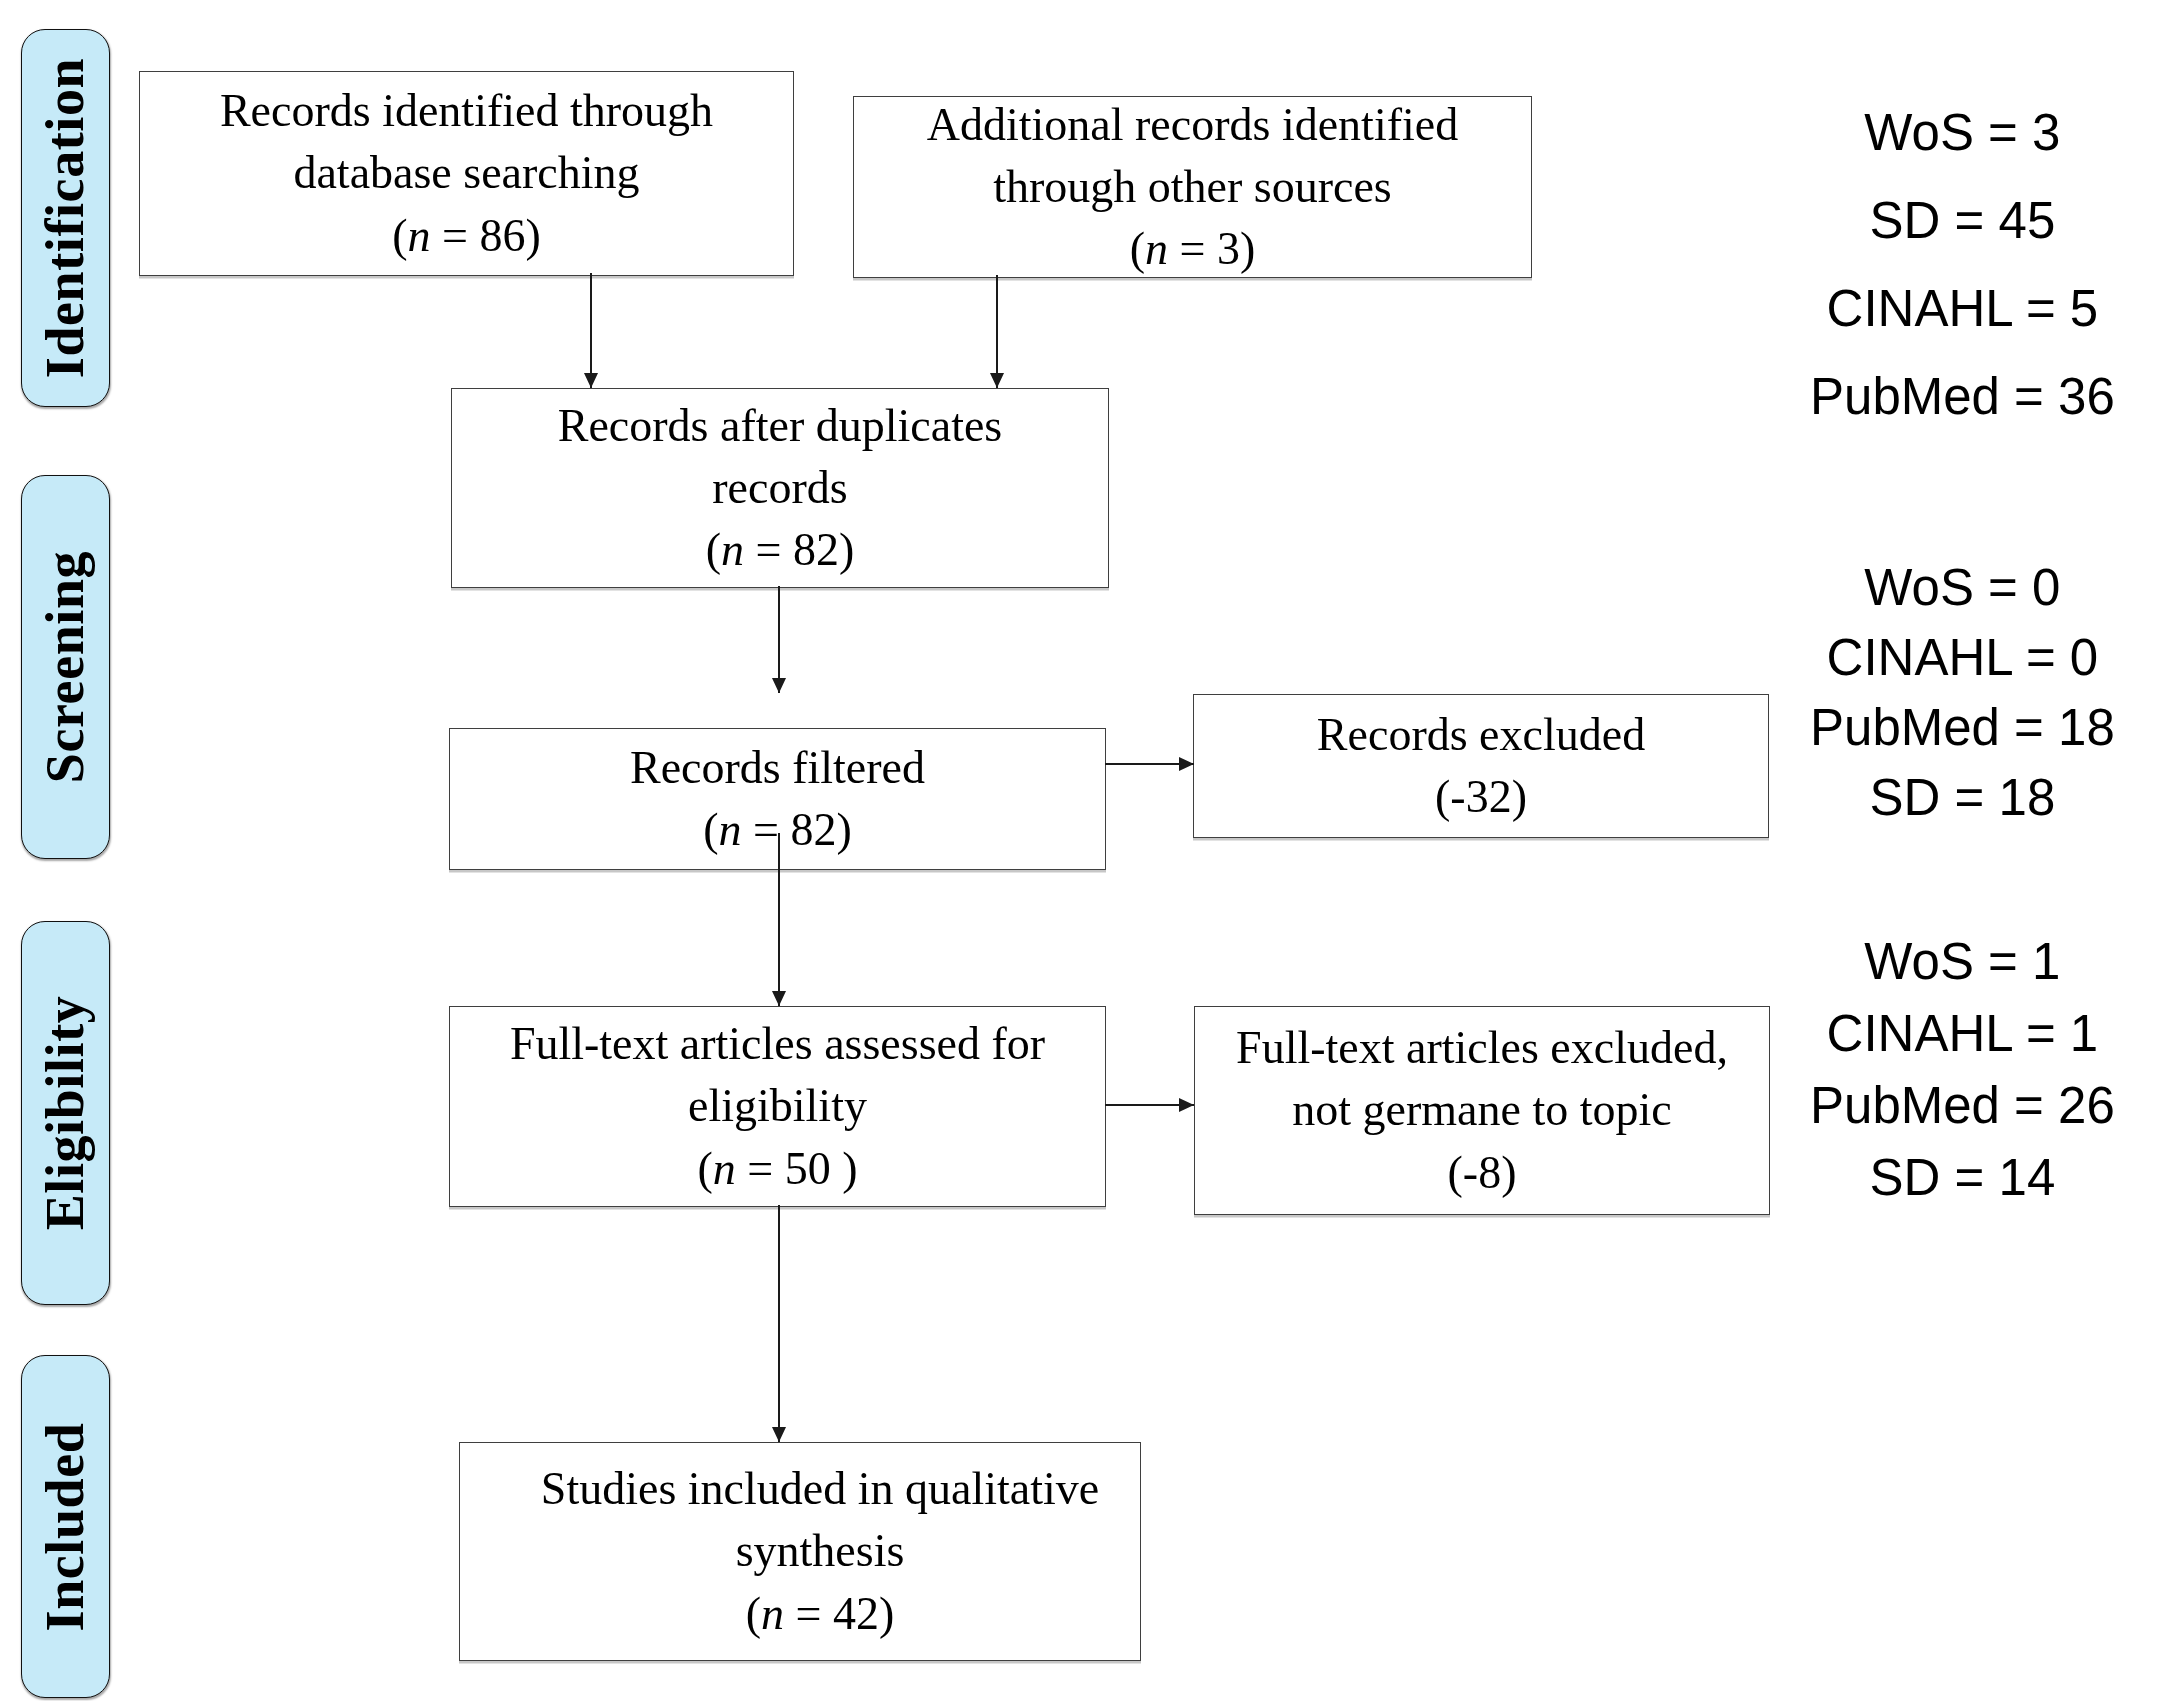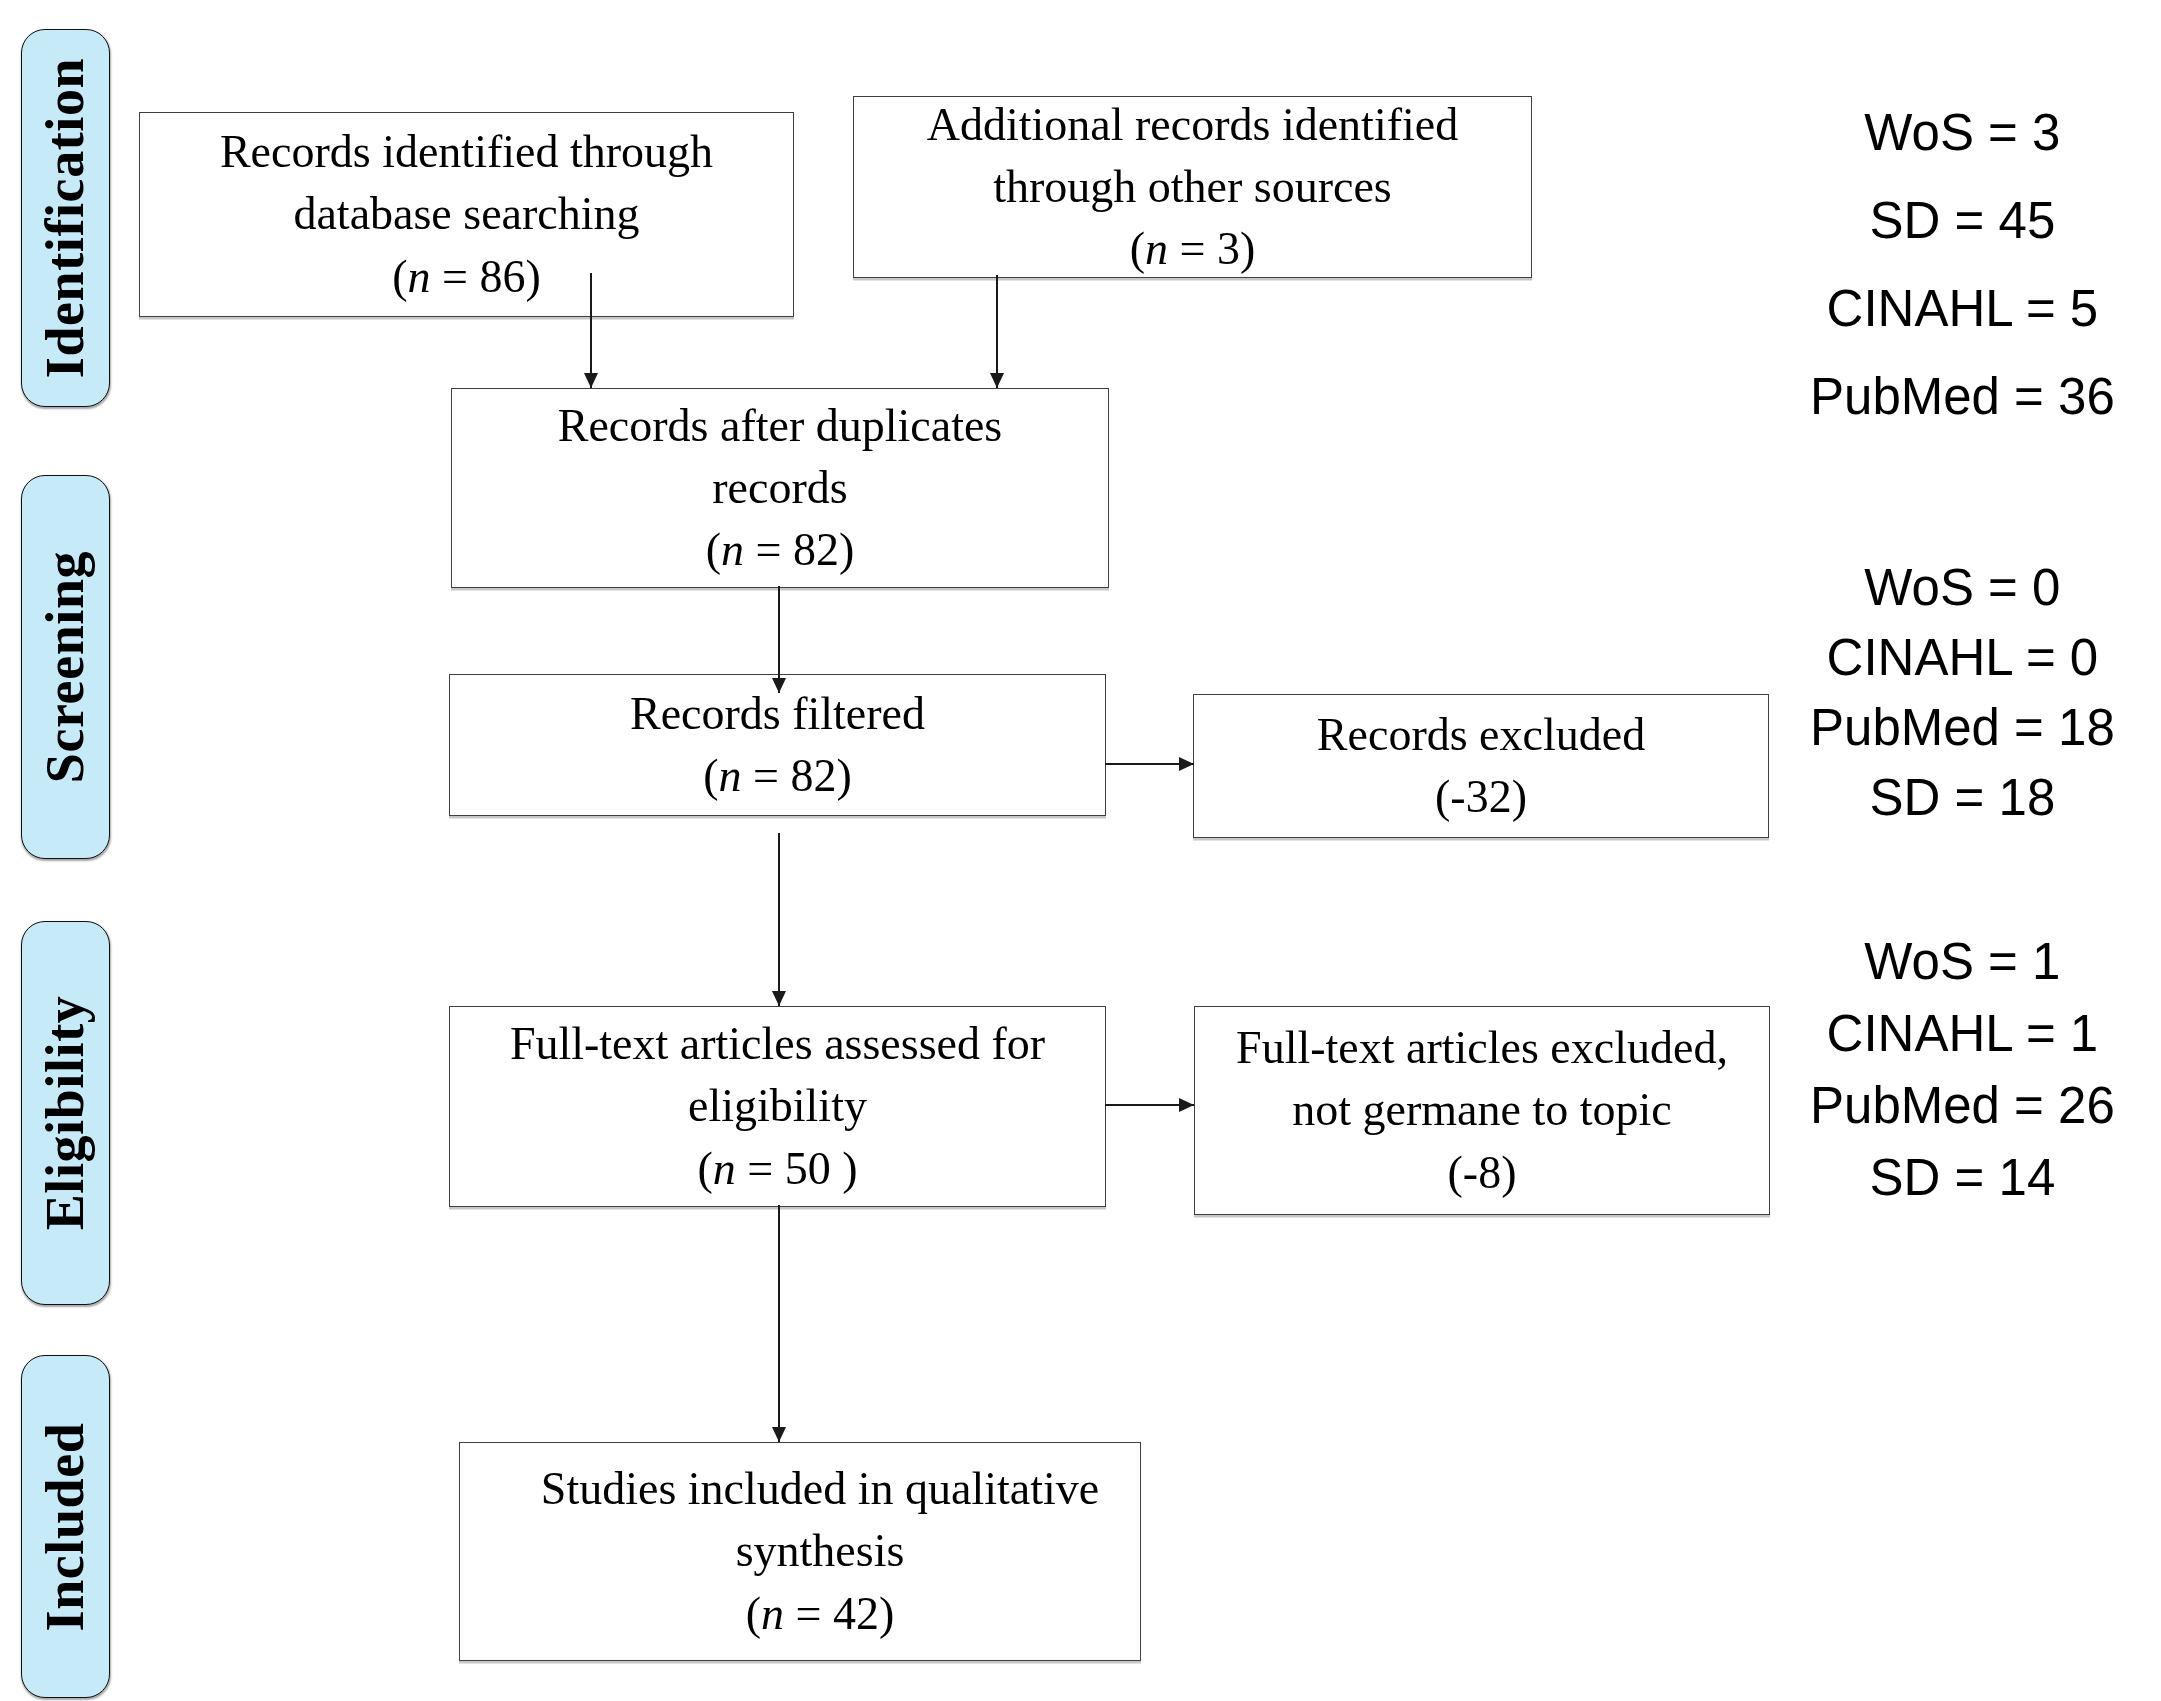--- a/index.html
+++ b/index.html
@@ -38,24 +38,24 @@
   .box {
     position: absolute;
     background: #ffffff;
     border: 1.9px solid #3f3f3f;
     box-shadow: 0 2.5px 0 rgba(130,130,130,0.45);
     display: flex; align-items: center; justify-content: center;
     text-align: center;
   }
   .box-text { font-size: 46px; line-height: 1.35; color: #000000; }
   .box-text .line { display: block; }
-  #box-identified        { left: 139px;  top: 71px;  width: 653px; height: 203px; margin-top: 41px; }
+  #box-identified        { left: 139px;  top: 71px;  width: 653px; height: 203px; }
   #box-additional        { left: 853px; top: 96px;  width: 677px; height: 180px; }
   #box-deduplicated      { left: 451px;  top: 388px;  width: 656px; height: 198px; }
-  #box-filtered          { left: 449px;  top: 674px; width: 655px; height: 140px; }
+  #box-filtered          { left: 449px;  top: 728px; width: 655px; height: 140px; }
   #box-excluded          { left: 1193px; top: 694px; width: 574px;  height: 142px; }
   #box-fulltext          { left: 449px;  top: 1006px; width: 655px; height: 199px; }
   #box-fulltext-excluded { left: 1194px; top: 1006px; width: 574px;  height: 207px; }
   #box-included-studies  { left: 459px;  top: 1442px; width: 640px; height: 217px; padding-left: 40px; }
 
   
   .arrow-v { position: absolute; width: 1.9px; background: #1a1a1a; }
   .arrow-v::after {
     content: ""; position: absolute; bottom: 0; left: -6.4px;
     border-left: 7px solid transparent; border-right: 7px solid transparent;

